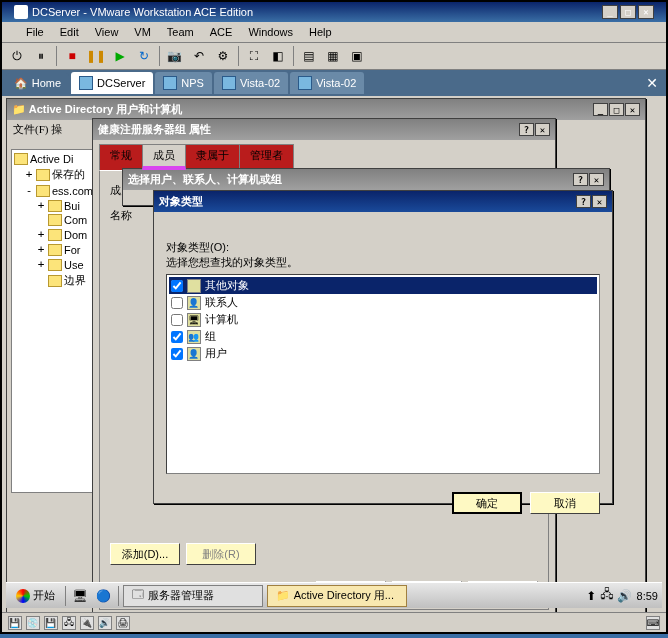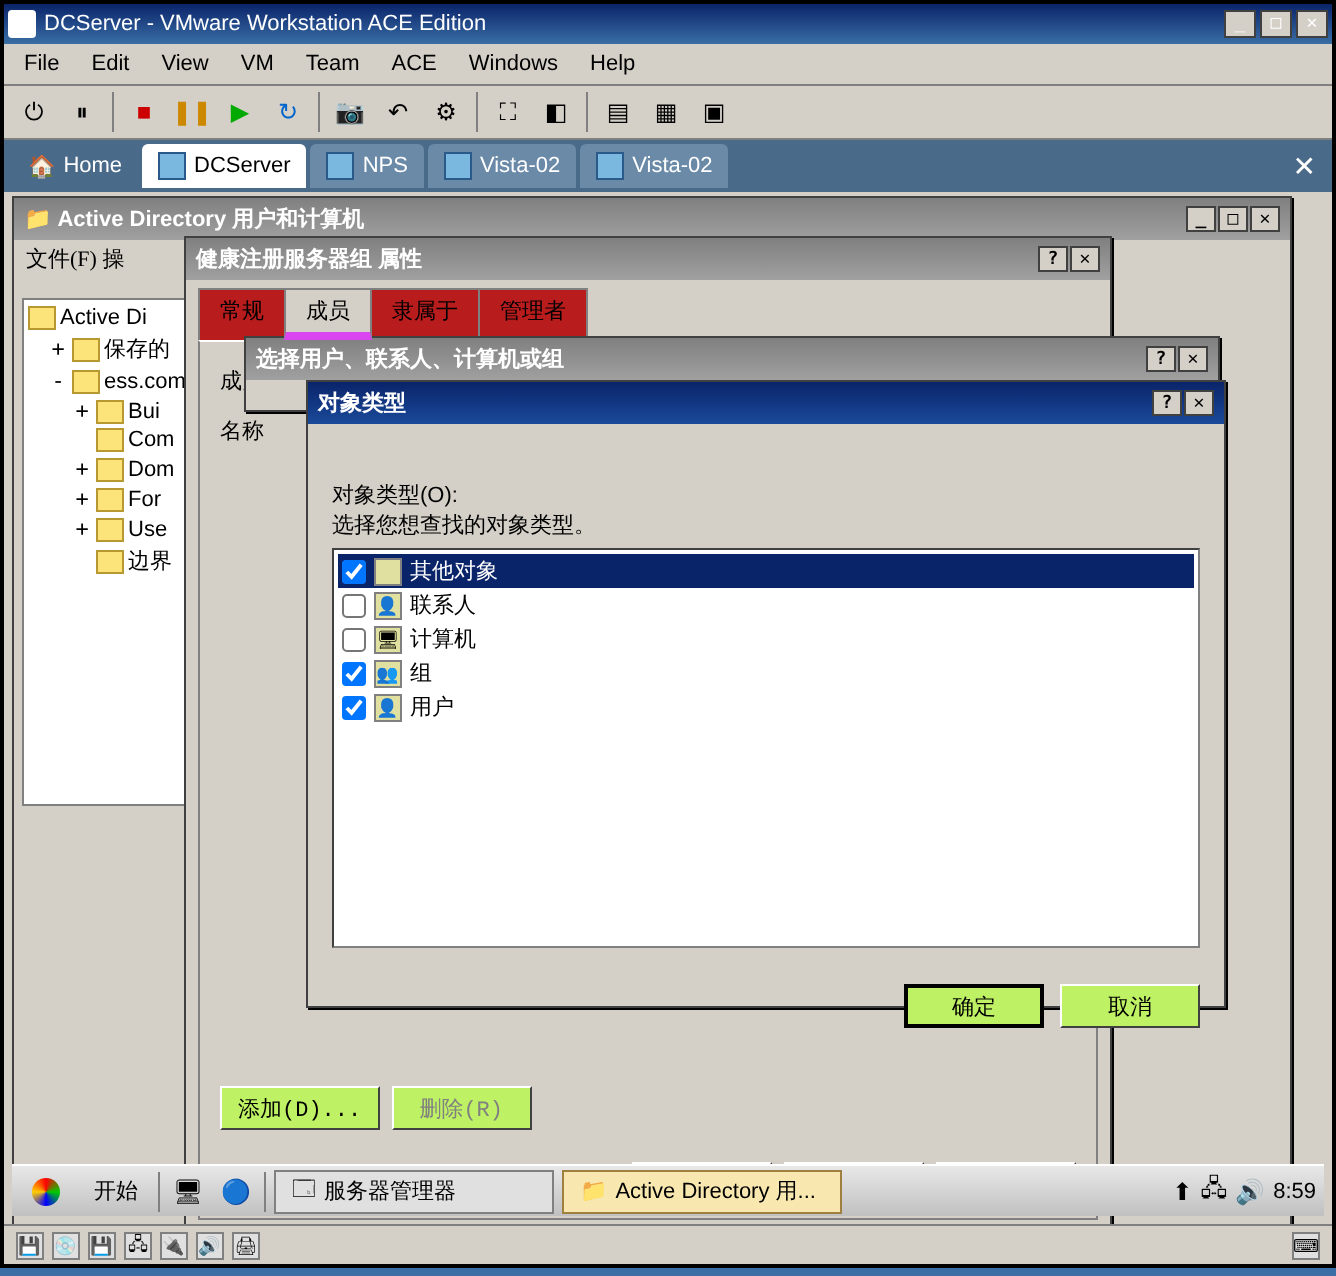--- a/index.html
+++ b/index.html
@@ -1,64 +1,64 @@
 <!DOCTYPE html>
 <html><head>
 <meta charset="utf-8">
 <style>
 *{box-sizing:border-box;margin:0;padding:0;font-family:Tahoma,"Microsoft YaHei",sans-serif;font-size:11px}
 body{background:#3a6ea5;width:668px;height:638px;overflow:hidden;position:relative}
 .vm-frame{border:2px solid #000;background:#d4d0c8;height:634px;display:flex;flex-direction:column}
-.vm-title{background:linear-gradient(#0a246a,#3a6ea5);color:#fff;padding:3px 2px;display:flex;align-items:center;gap:4px}
+.vm-title{background:linear-gradient(#0a246a,#3a6ea5);color:#fff;padding:3px 12px;display:flex;align-items:center;gap:4px}
 .vm-title .icon{width:14px;height:14px;background:#fff;border-radius:2px}
 .vm-ctrl{margin-left:auto;display:flex;gap:2px}
 .vm-ctrl span{width:16px;height:14px;background:#d4d0c8;border:1px solid #404040;display:flex;align-items:center;justify-content:center;font-size:9px;font-family:monospace}
-.vm-menu{padding:2px 4px;display:flex;gap:4px}
+.vm-menu{padding:2px 18px;display:flex;gap:4px}
 .vm-menu span{padding:2px 6px;cursor:default}
 .vm-tb{padding:2px 4px;border-top:1px solid #808080;border-bottom:1px solid #808080;display:flex;gap:2px;align-items:center}
 .tb-btn{width:22px;height:22px;border:1px solid #d4d0c8;display:flex;align-items:center;justify-content:center;font-size:12px}
 .sep{width:1px;height:20px;background:#808080;margin:0 2px}
 .tabs-bar{background:#4a6a8a;display:flex;align-items:center;padding:0 4px;height:26px;gap:2px}
 .tab{background:#6a8aa8;color:#fff;padding:4px 8px;display:flex;align-items:center;gap:4px;border-radius:3px 3px 0 0;cursor:pointer}
 .tab.home{background:#4a6a8a}
 .tab.active{background:#fff;color:#000}
 .tab .ico{width:14px;height:14px;background:#7ab8e0;border:1px solid #2a5a8a}
 .tabs-bar .close{margin-left:auto;color:#fff;font-size:14px;padding:0 4px}
 .guest{flex:1;background:#d4d0c8;position:relative;overflow:hidden}
 .win{position:absolute;background:#d4d0c8;border:1px solid #404040;box-shadow:1px 1px 0 #000}
 .win-title{background:linear-gradient(#0a246a,#1a4a9a);color:#fff;padding:3px 5px;font-weight:bold;font-family:SimSun,monospace;display:flex;align-items:center;gap:3px}
 .win-title.inactive{background:linear-gradient(#808080,#a0a0a0)}
 .win-title .tc{margin-left:auto;display:flex;gap:1px}
 .win-title .tc span{width:15px;height:13px;background:#d4d0c8;color:#000;border:1px solid #404040;display:flex;align-items:center;justify-content:center;font-size:9px;font-family:Marlett,monospace}
 .aduc{left:4px;top:2px;width:640px;height:536px}
 .aduc .bar{padding:2px 6px;font-family:SimSun}
-.aduc .tree{position:absolute;left:4px;top:50px;width:92px;background:#fff;border:1px solid #808080;height:254px;padding:2px;font-family:SimSun;overflow:hidden}
+.aduc .tree{position:absolute;left:4px;top:50px;width:92px;background:#fff;border:1px solid #808080;height:344px;padding:2px;font-family:SimSun;overflow:hidden}
 .tree-item{display:flex;align-items:center;gap:2px;padding:1px 0;white-space:nowrap}
 .tree-item .exp{width:10px;font-family:monospace;text-align:center}
 .tree-item .fico{width:14px;height:12px;background:#fce47a;border:1px solid #b89830}
 .ind1{padding-left:10px}.ind2{padding-left:22px}
 .props{left:90px;top:22px;width:464px;height:514px}
 .tabs2{display:flex;padding:4px 6px 0 6px;font-family:SimSun}
 .t2{padding:3px 10px;background:#b91c1c;border:1px solid #808080;border-bottom:none;margin-right:-1px}
 .t2.sel{background:#d4d0c8;position:relative;z-index:2;border-bottom:4px solid #d946ef}
 .props .body{margin:0 6px;border:1px solid #808080;border-top:1px solid #fff;padding:10px;height:440px;position:relative}
 .lbl{font-family:SimSun;padding:2px 0}
 .props .btns{position:absolute;right:10px;bottom:6px;display:flex;gap:6px}
-.btn{min-width:70px;height:22px;background:#bef264;border:1px solid #404040;border-top-color:#fff;border-left-color:#fff;font-family:Liberation Mono, monospace;padding:0 8px;display:flex;align-items:center;justify-content:center;cursor:pointer}
+.btn{min-width:70px;height:22px;background:#fef9c3;border:1px solid #404040;border-top-color:#fff;border-left-color:#fff;font-family:Liberation Sans, sans-serif;padding:0 8px;display:flex;align-items:center;justify-content:center;cursor:pointer}
 .select-win{left:120px;top:72px;width:488px;height:38px}
 .obj-win{left:151px;top:94px;width:460px;height:314px}
 .obj-win .body{padding:12px;font-family:SimSun}
 .obj-list{background:#fff;border:1px solid #808080;border-top-color:#404040;border-left-color:#404040;height:200px;margin-top:4px;padding:2px}
 .obj-item{display:flex;align-items:center;gap:4px;padding:1px 2px}
 .obj-item.sel{background:#0a246a;color:#fff}
 .obj-item input{width:12px;height:12px}
 .obj-item .oico{width:14px;height:14px;background:#e0e0a0;border:1px solid #808080;font-size:9px;display:flex;align-items:center;justify-content:center}
 .obj-win .btns{display:flex;gap:8px;justify-content:flex-end;margin-top:18px}
 .taskbar{position:absolute;left:4px;right:4px;bottom:4px;height:26px;background:linear-gradient(#e8e8e8,#c0c0c0);border-top:1px solid #fff;display:flex;align-items:center;padding:0 4px;gap:4px}
-.start{display:flex;align-items:center;gap:17px;padding:2px 6px;font-family:SimSun}
+.start{display:flex;align-items:center;gap:3px;padding:2px 6px;font-family:SimSun}
 .start .logo{width:14px;height:14px;border-radius:50%;background:conic-gradient(#f00,#0c0,#00f,#fc0,#f00)}
 .ql{width:20px;height:20px;display:flex;align-items:center;justify-content:center;font-size:12px}
 .tbbtn{height:22px;background:#e0e0e0;border:1px solid #808080;padding:0 8px;display:flex;align-items:center;gap:4px;font-family:SimSun;min-width:140px}
 .tbbtn.active{background:#f8e8b0;border-color:#a08040}
 .tray{margin-left:auto;display:flex;align-items:center;gap:4px;font-family:SimSun}
 .tray .ti{font-size:12px}
 .vm-status{border-top:1px solid #808080;padding:2px 6px;display:flex;align-items:center;gap:4px;height:20px}
 .vm-status .sico{width:14px;height:14px;border:1px solid #808080;background:#e0e0e0;font-size:9px;display:flex;align-items:center;justify-content:center}
 </style>
 </head>

